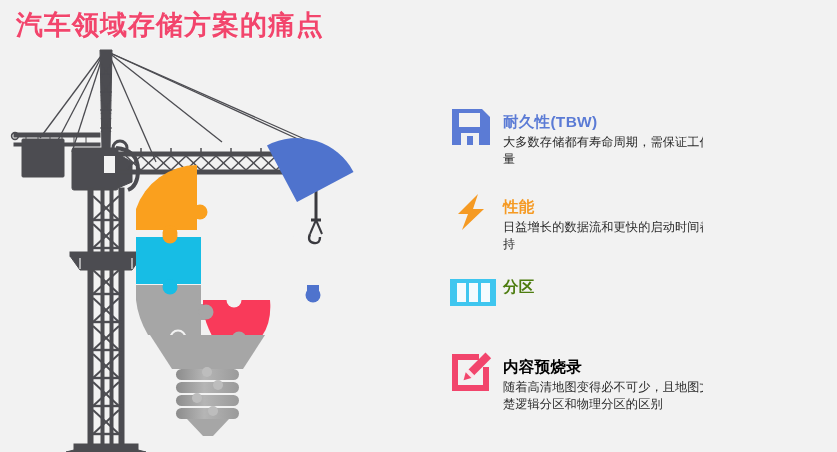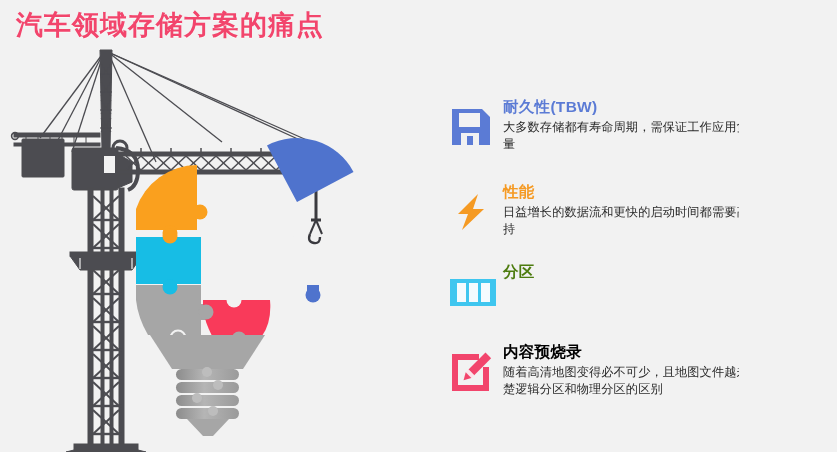--- a/index.html
+++ b/index.html
@@ -13,21 +13,20 @@
     font-family: "Liberation Sans", "DejaVu Sans", sans-serif;
     overflow: hidden;
     position: relative;
   }
   #slide {
     position: relative;
     width: 703px;
     height: 452px;
     background: #f2f2f2;
     overflow: hidden;
-    padding-left: 36px;
   }
 
   
   #page-title {
     position: absolute;
     left: 16px;
     top: 8px;
     font-size: 27px;
     font-weight: bold;
     color: #f2456c;
@@ -78,21 +77,21 @@
   .feature-text {
     position: absolute;
     left: 60px;
     top: 0px;
     width: 330px;
   }
   .feature-heading {
     font-size: 15.5px;
     font-weight: bold;
     line-height: 20px;
-    margin: 1px 0 2px 0;
+    margin: 16px 0 2px 0;
     letter-spacing: 0.3px;
   }
   .feature-body {
     font-size: 12.2px;
     line-height: 17px;
     color: #2b2b2b;
     letter-spacing: 0.1px;
   }
 
   .h-durability { color: #5b7bd5; }

